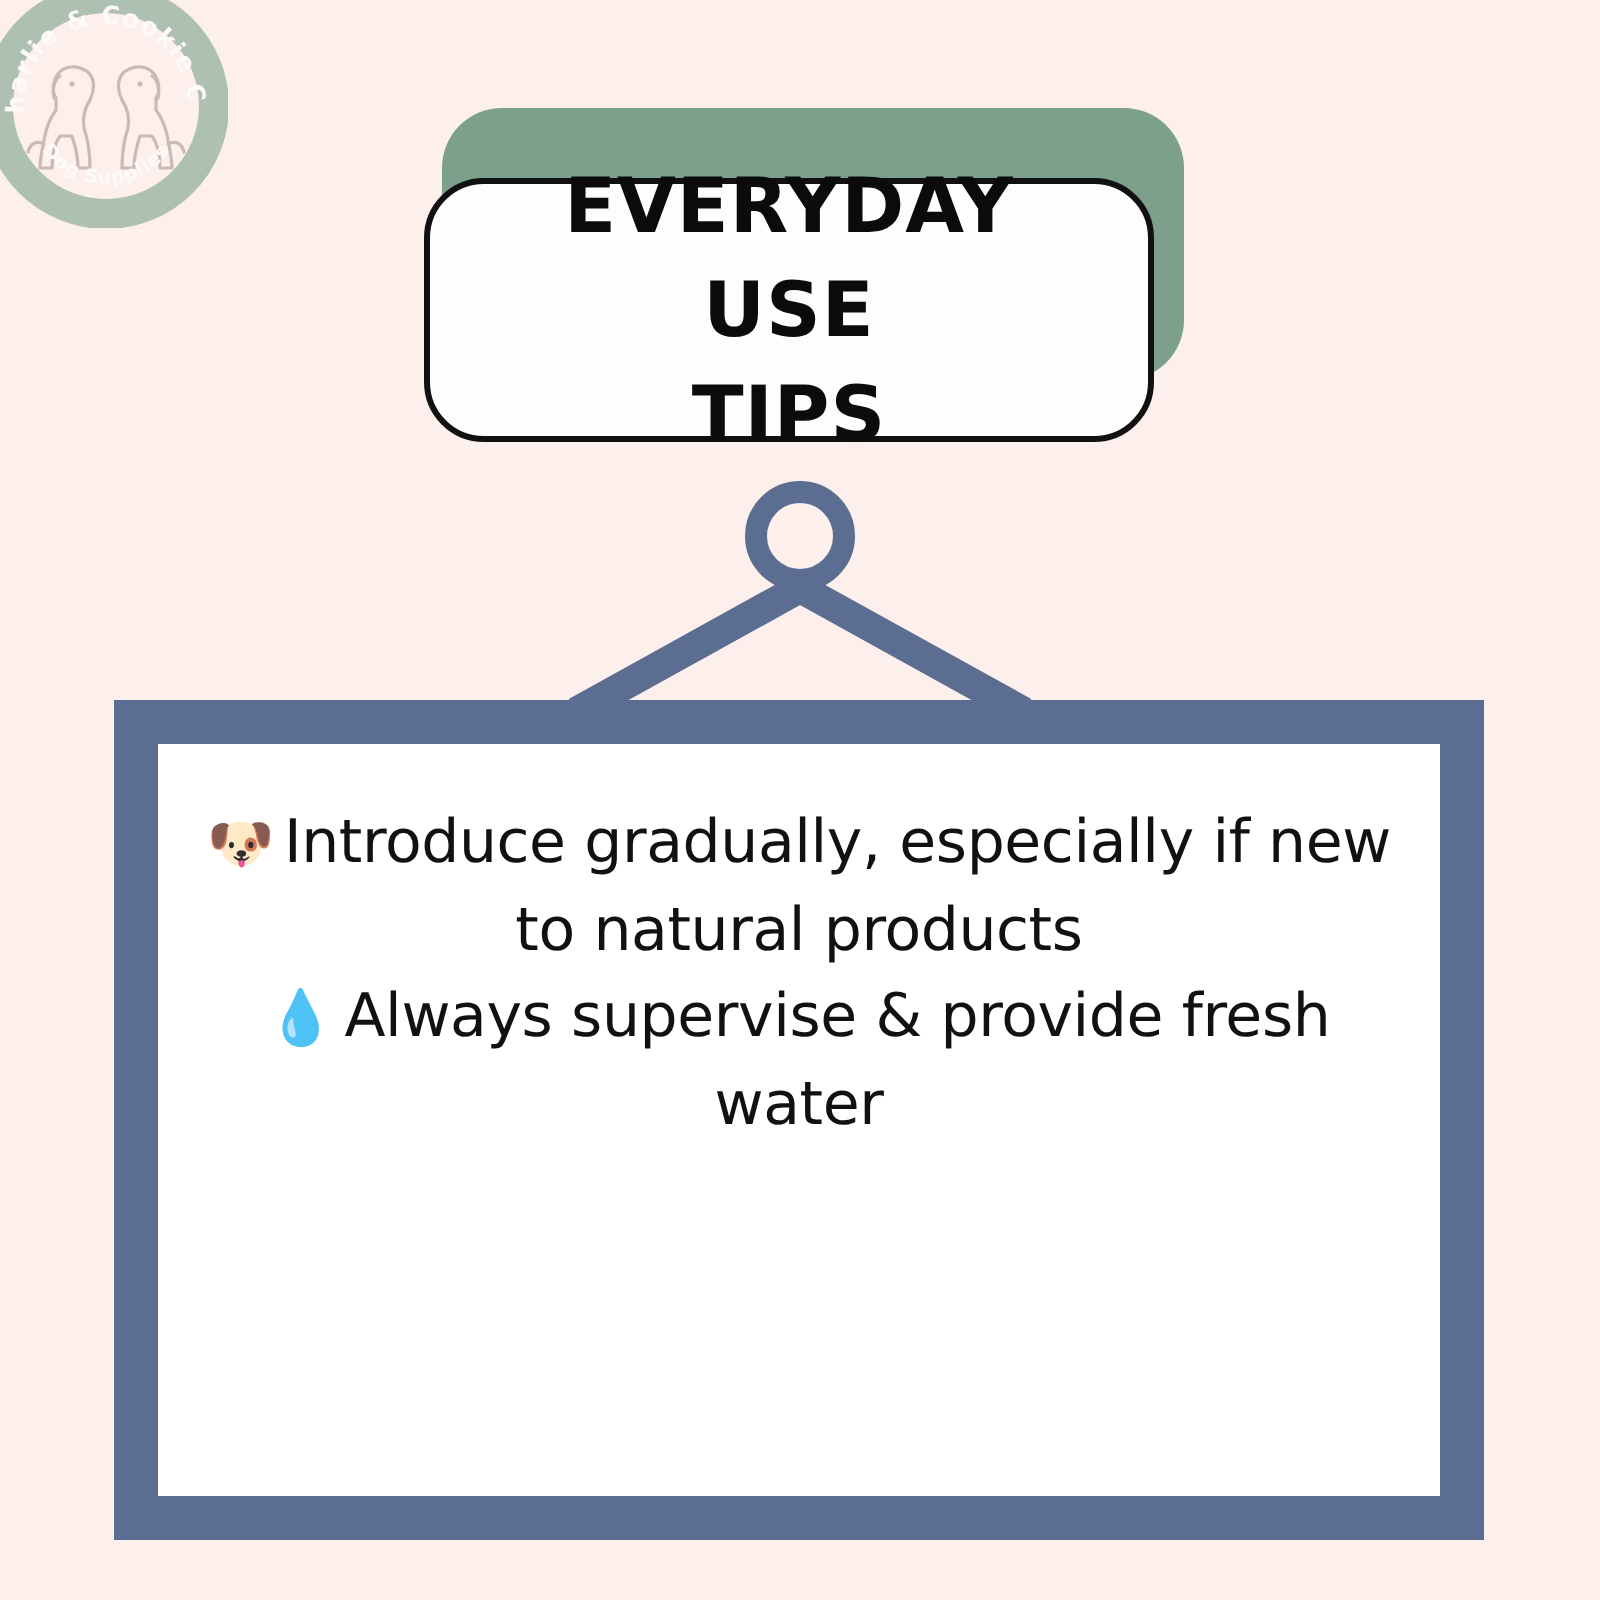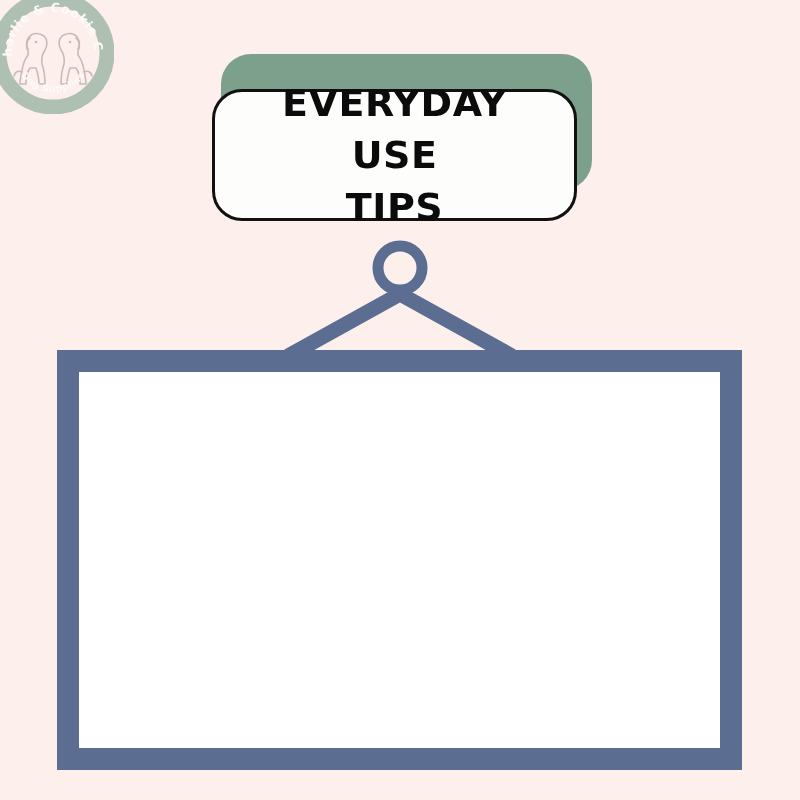--- a/index.html
+++ b/index.html
@@ -174,22 +174,28 @@
     <svg viewBox="0 0 260 130" width="260" height="130" aria-hidden="true">
       <path d="M130 62 L18 124 M130 62 L242 124" fill="none" stroke="#5c6d92" stroke-width="15" stroke-linecap="butt"></path>
       <circle cx="130" cy="36" r="22" fill="none" stroke="#5c6d92" stroke-width="11"></circle>
     </svg>
   </div>
 
   <div id="sign-board">
     <div id="sign-face">
       <ul id="tips-list">
 
-
-
+        <li class="tip-item">
+          <span class="tip-emoji">🐶</span><span>Introduce gradually, especially if new to natural products</span>
+        </li>
+
+
+        <li class="tip-item">
+          <span class="tip-emoji">💧</span><span>Always supervise &amp; provide fresh water</span>
+        </li>
 
 
 
       </ul>
     </div>
   </div>
 
 </div>
 
 </body></html>

